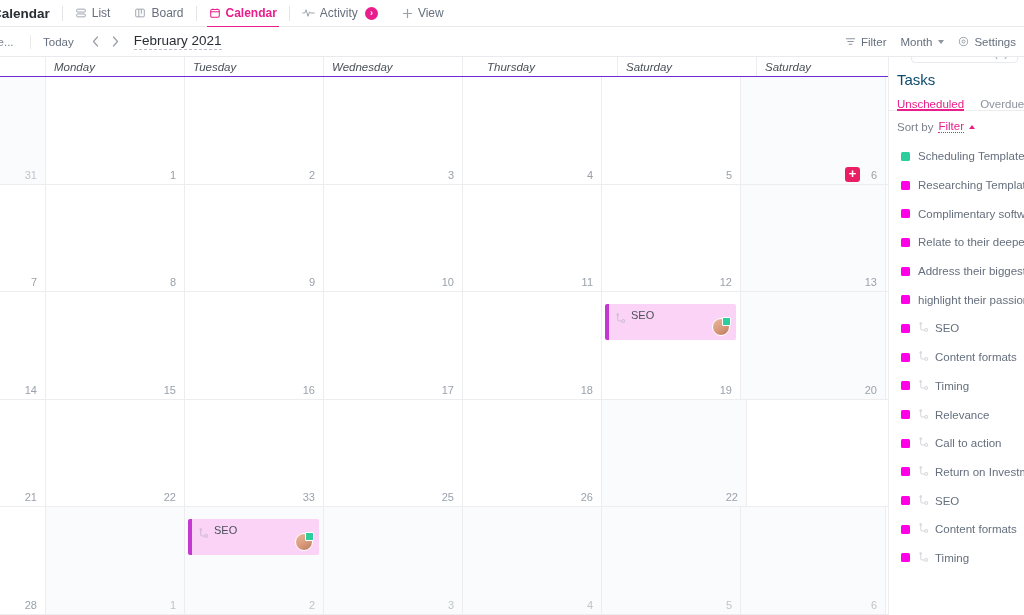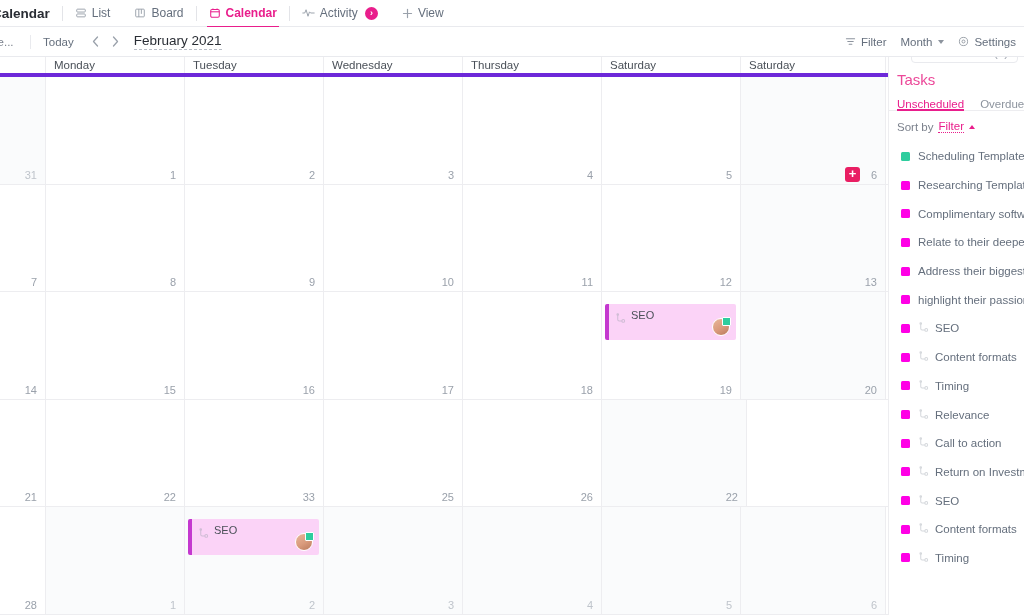--- a/index.html
+++ b/index.html
@@ -109,21 +109,21 @@
     border-left: 3px solid transparent; border-right: 3px solid transparent;
     border-top: 4px solid #8d949e;
     margin-left: 1px;
   }
 
   
   #body-split { display: flex; height: 558px; }
 
   
   #calendar { width: 888px; flex: 0 0 888px; display: flex; flex-direction: column; background: #fff; }
-  #dow-row { display: flex; height: 20px; border-bottom: 4px solid #6d28d9; }
+  #dow-row { display: flex; height: 20px; border-bottom: 1px solid #6d28d9; font-style: italic; }
   .dow-cell {
     font-size: 11.5px; color: #4a5058;
     padding-left: 8px; display: flex; align-items: center;
     border-right: 1px solid #ededf0;
     overflow: hidden; white-space: nowrap;
   }
   .dow-cell.partial { border-right: 1px solid #ededf0; }
 
   #weeks { flex: 1; display: flex; flex-direction: column; }
   .week-row {
@@ -183,21 +183,21 @@
 
   
   #tasks-panel {
     flex: 1 1 auto;
     border-left: 1px solid #ededf0;
     background: #fff;
     display: flex; flex-direction: column;
     overflow: hidden;
   }
   #tasks-title {
-    font-size: 15px; color: #ec4899; font-weight: 400;
+    font-size: 15px; color: #0c4a6e; font-weight: 400;
     padding: 14px 0 10px 8px;
   }
   #tasks-tabs {
     display: flex; gap: 16px; padding-left: 8px;
     border-bottom: 1px solid #ededf0;
   }
   .task-tab {
     font-size: 11.5px; color: #8d949e;
     padding-bottom: 0; cursor: pointer; position: relative; white-space: nowrap;
   }
@@ -349,21 +349,21 @@
 </div>
 
 <div id="body-split">
 
   <div id="calendar">
     <div id="dow-row">
         <div class="dow-cell partial" style="flex: 0 0 46px;"></div>
         <div class="dow-cell" style="flex: 0 0 139px;">Monday</div>
         <div class="dow-cell" style="flex: 0 0 139px;">Tuesday</div>
         <div class="dow-cell" style="flex: 0 0 139px;">Wednesday</div>
-        <div class="dow-cell" style="flex: 0 0 139px;">Thursday</div>
+        <div class="dow-cell" style="flex: 0 0 139px; margin-left: 16px;">Thursday</div>
         <div class="dow-cell" style="flex: 0 0 139px;">Saturday</div>
         <div class="dow-cell" style="flex: 0 0 145px;">Saturday</div>
       </div>
     <div id="weeks">
         <div class="week-row">
           <div class="day-cell othermonth" style="flex: 0 0 46px;">
             <div class="day-num muted">31</div>
           </div>
           <div class="day-cell" style="flex: 0 0 139px;">
             <div class="day-num">1</div>

